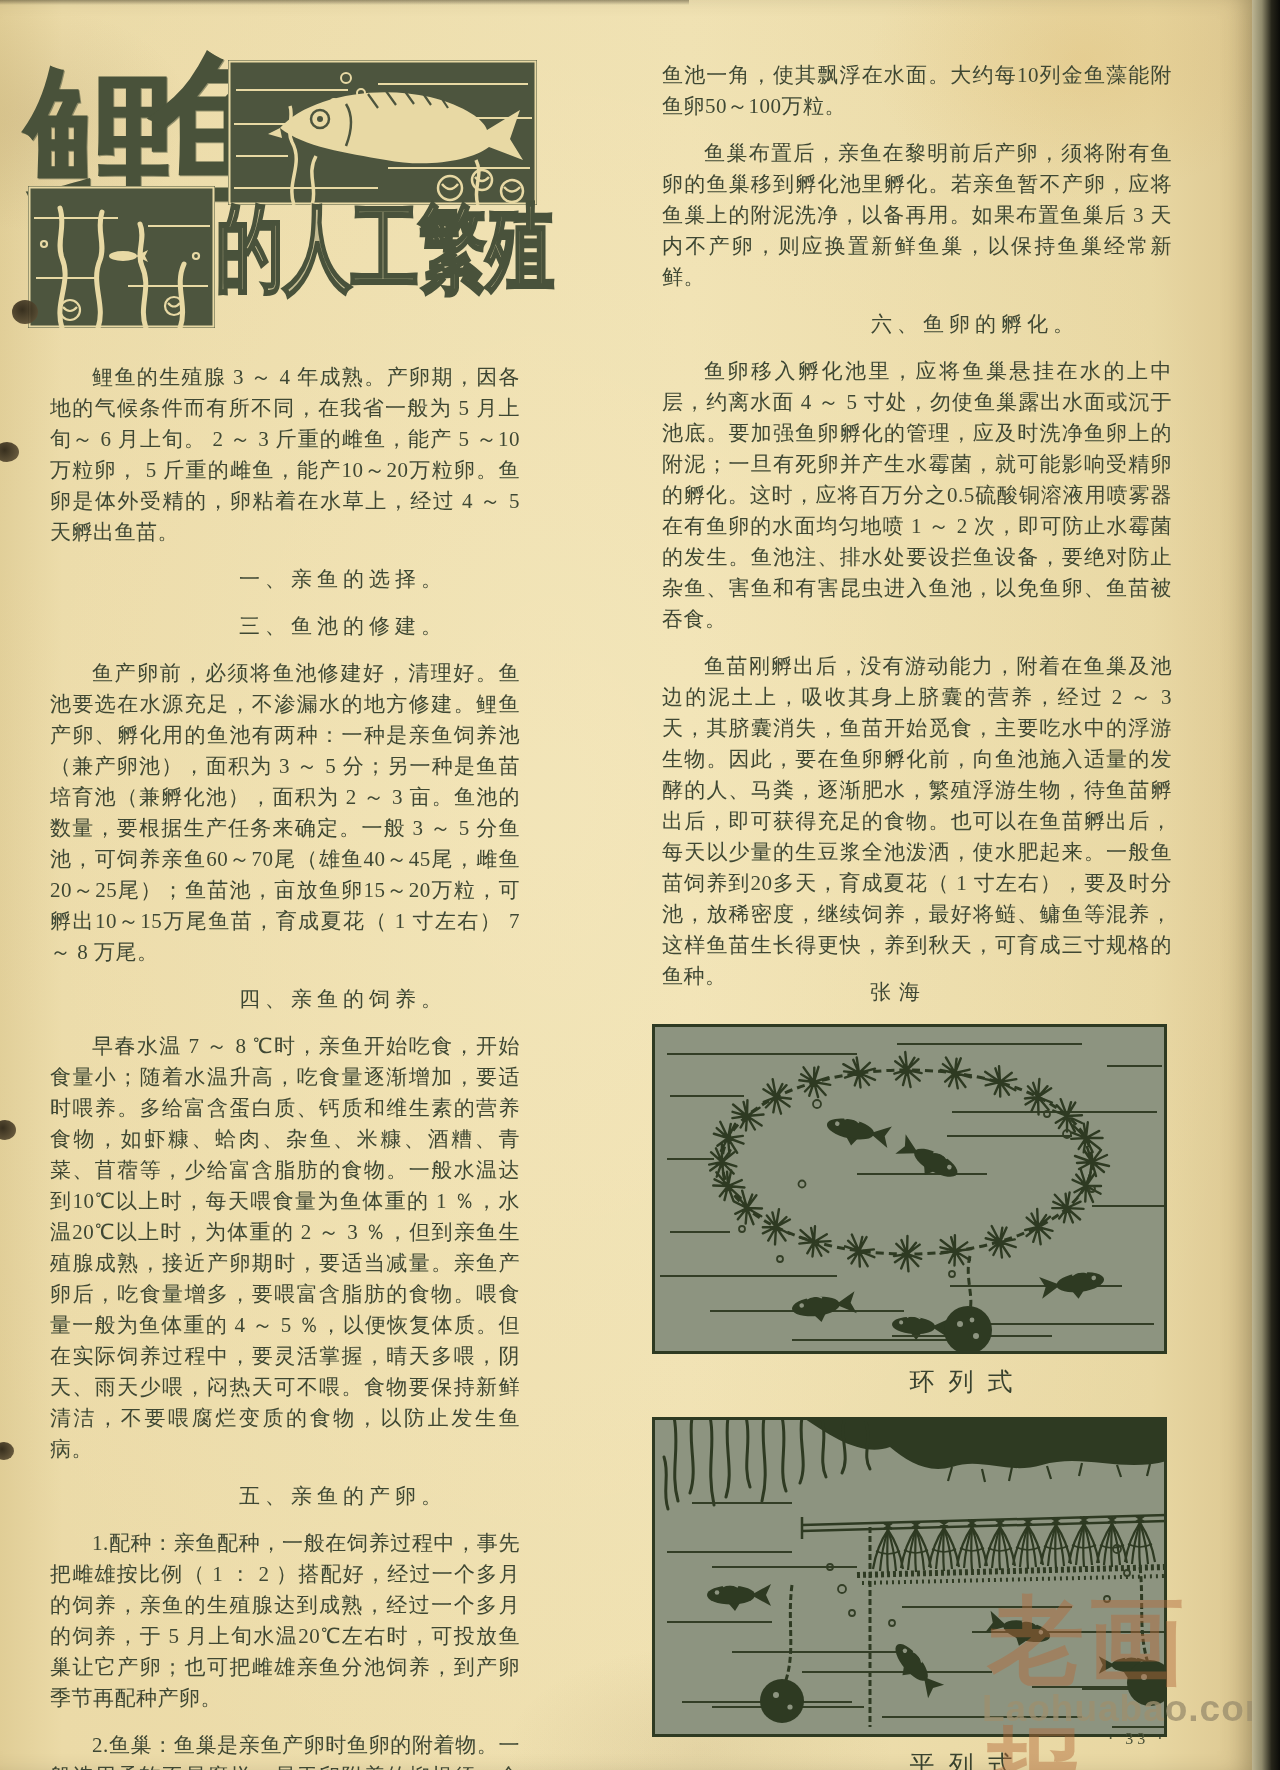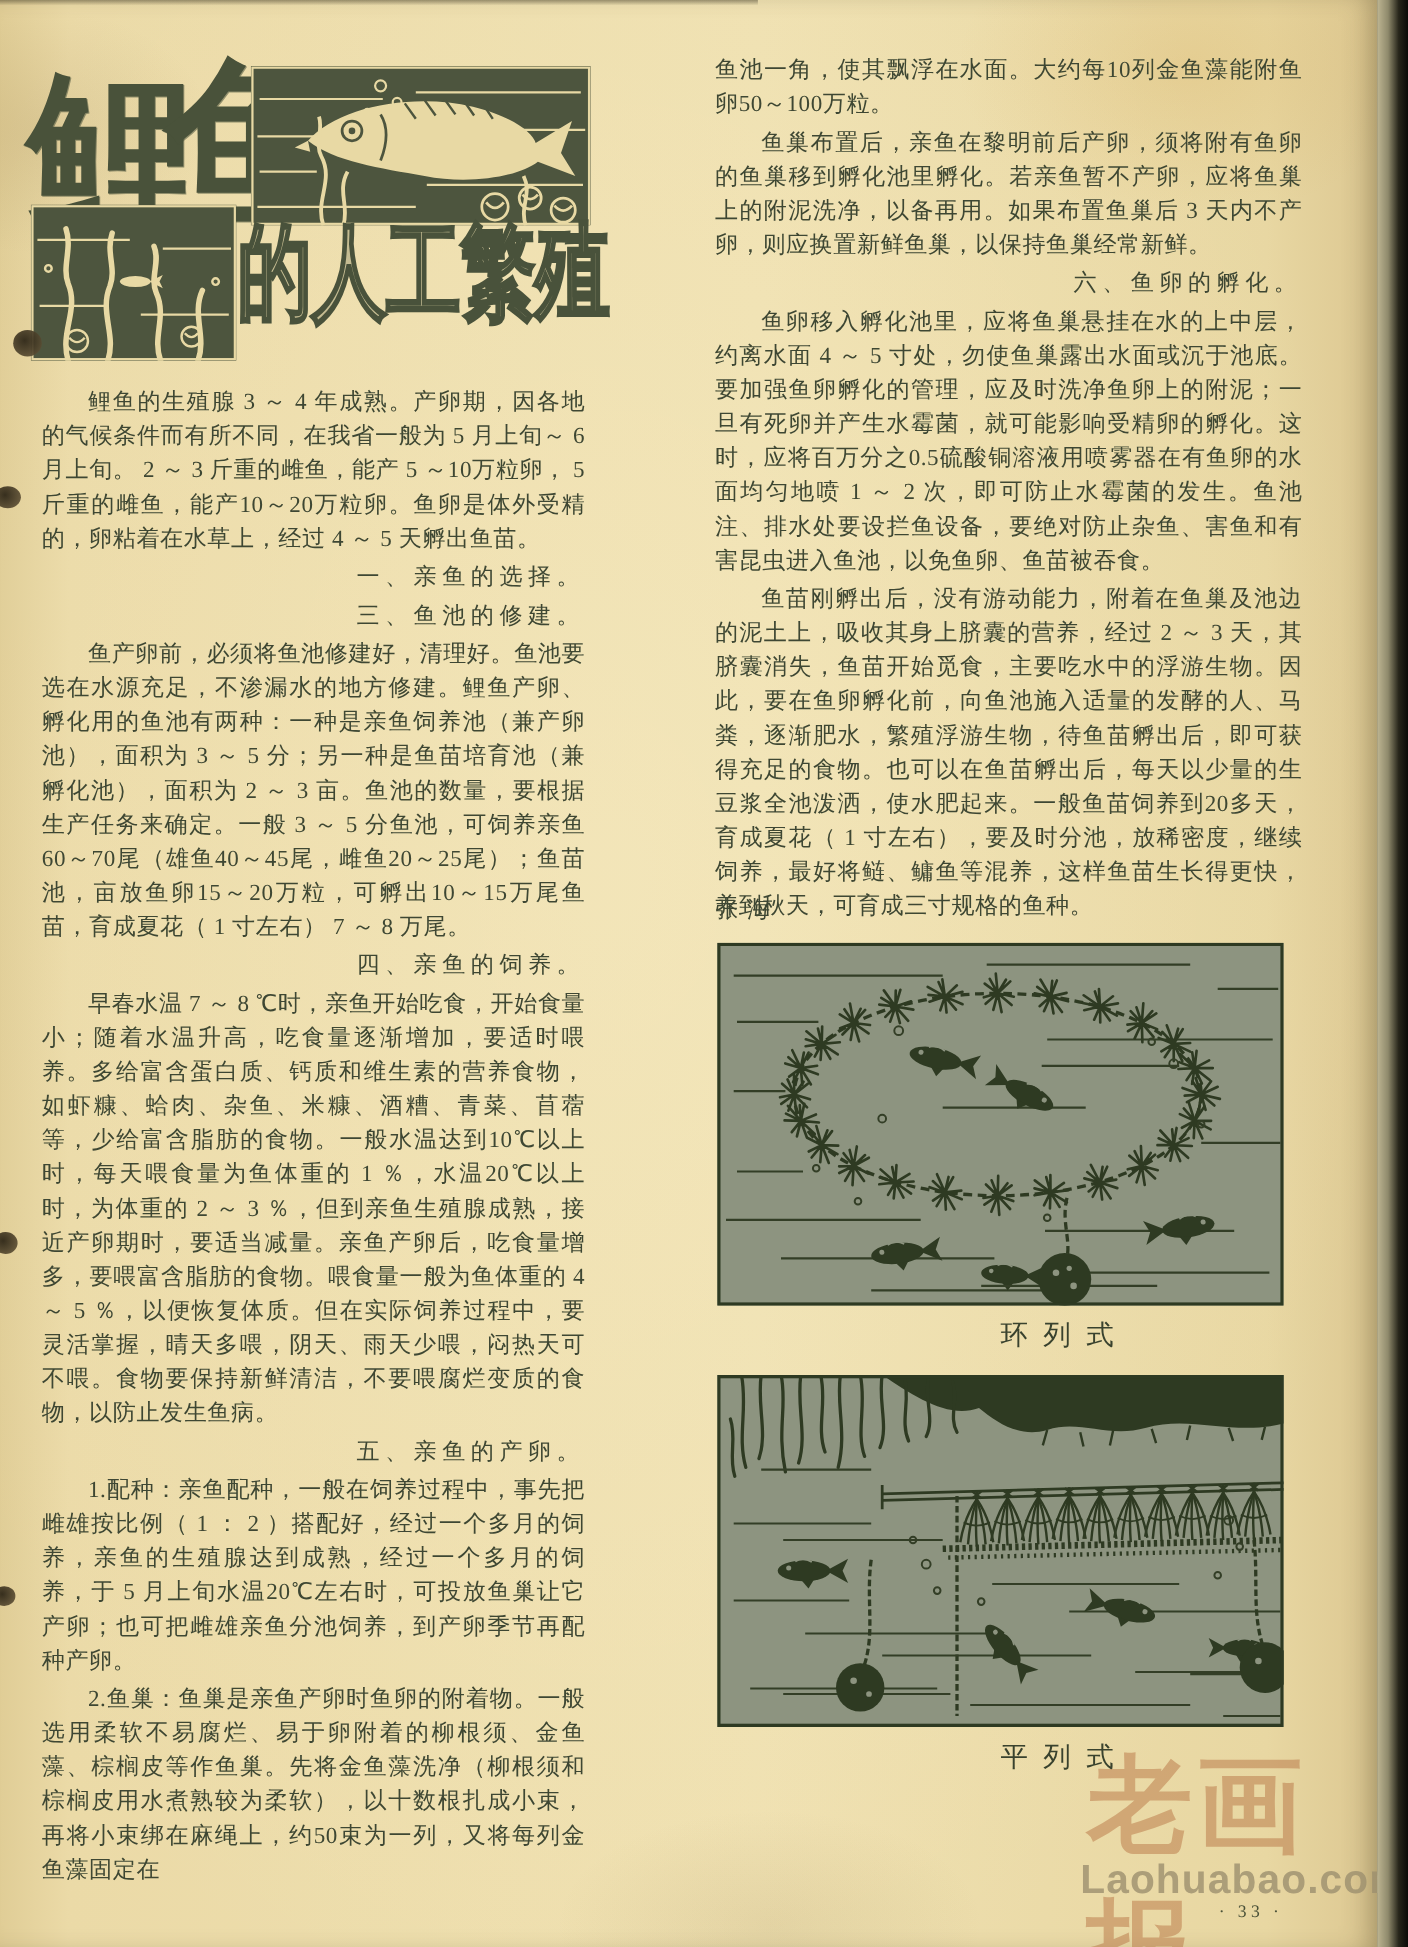--- a/index.html
+++ b/index.html
@@ -31,25 +31,25 @@
   .weed-panel{position:absolute;left:28px;top:186px;width:187px;height:142px;display:block;}
   .subtitle{position:absolute;left:216px;top:198px;font-size:94px;line-height:1.1;font-weight:bold;
     white-space:nowrap;transform:scaleX(0.72);transform-origin:left top;
     color:rgba(73,82,59,0.25);-webkit-text-stroke:3px #49523b;}
   @supports not (-webkit-text-stroke:1px black){ .subtitle{color:#49523b;} }
 
   
   .col{position:absolute;font-size:21px;line-height:31px;color:#3e4733;letter-spacing:0.5px;}
   .col-left{left:34px;top:346px;width:502px;}
   .col-right{left:646px;top:44px;width:542px;}
-  .para{margin:4px;text-align:justify;}
+  .para{margin:16px;text-align:justify;}
   .para.body{text-indent:2em;}
   .para.cont{text-indent:0;}
-  .para.heading{text-align:right;text-indent:0;padding-left:116px;letter-spacing:5px;}
-  .para.author{text-align:left;margin-top:-31px;padding-right:36px;letter-spacing:8px;}
+  .para.heading{text-align:center;text-indent:0;padding-left:116px;letter-spacing:5px;}
+  .para.author{text-align:center;margin-top:-31px;padding-right:36px;letter-spacing:8px;}
 
   
   .fig{margin:14px 0 0 6px;width:618px;}
   .fig svg{display:block;}
   .figcap{text-align:center;font-size:25px;letter-spacing:14px;text-indent:14px;
     color:#39422e;padding:12px 0 6px;}
 
   
   .hole{position:absolute;border-radius:50%;
     background:radial-gradient(circle at 40% 40%, #241d10, #5f5136 85%);opacity:0.9;}

